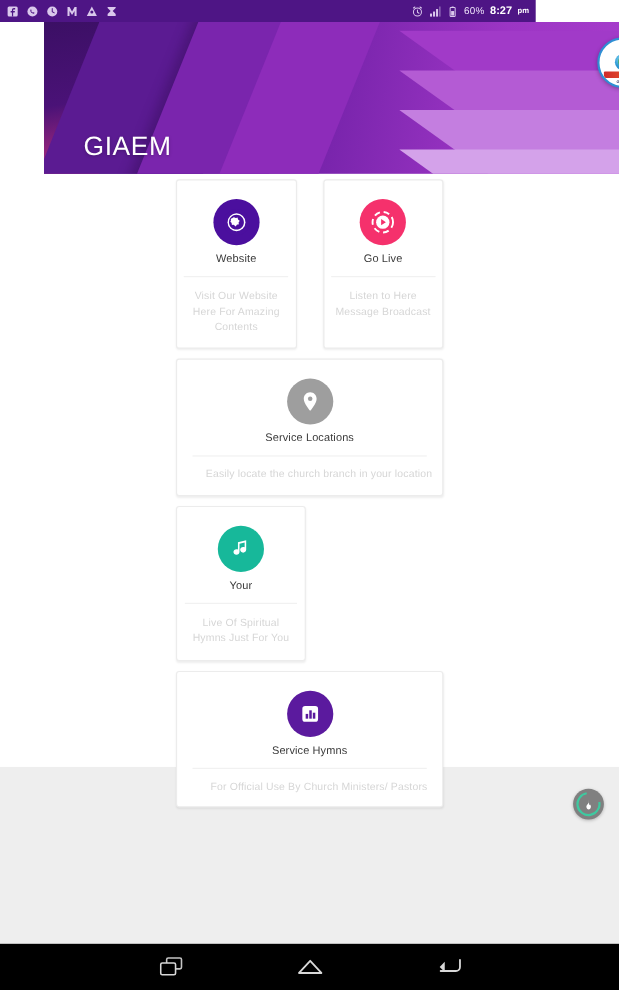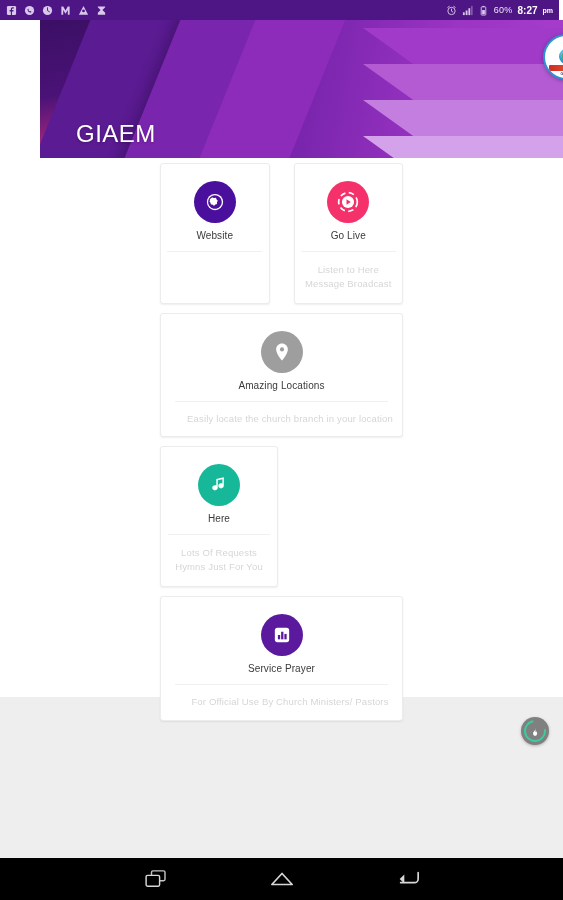--- a/index.html
+++ b/index.html
@@ -6,21 +6,21 @@
   html,body { width:563px; height:900px; }
   body {
     font-family:"Liberation Sans", sans-serif;
     background:#ffffff;
     overflow:hidden;
     position:relative;
   }
 
   
   .statusbar{
-    height:20px; width:559px;
+    height:20px; width:487px;
     background:#4e1585;
     display:flex; align-items:center;
     padding:0 6px;
     position:relative; z-index:40;
   }
   .sb-left{ display:flex; align-items:center; gap:7px; }
   .sb-right{ margin-left:auto; display:flex; align-items:center; gap:5px; }
   .sb-ico{
     width:11px; height:11px;
     color:#e6d8f5; fill:#e6d8f5;
@@ -272,20 +272,21 @@
           <div class="icon-circle" style="background:#4b0f9e">
             <svg width="26" height="26" viewBox="0 0 24 24">
                 <circle cx="12" cy="12" r="11" fill="#4b0f9e"></circle>
                 <circle cx="12" cy="12" r="7.5" fill="#ffffff"></circle>
                 <path d="M12 5.2c3.8 0 6.8 3 6.8 6.8s-3 6.8-6.8 6.8-6.8-3-6.8-6.8 3-6.8 6.8-6.8zm-2.6 2.2c-.6.7-1.2 1.1-2 1.3-.5.1-.7.5-.5 1 .2.4.1.9-.2 1.3-.3.4-.2.9.2 1.1.6.3.9.9.8 1.6-.1.5.3.9.8.8.9-.2 1.7.2 2.1 1 .3.5.9.4 1.1-.1.3-.8 1-1.2 1.8-1.2.5 0 .8-.5.6-.9-.3-.7-.1-1.5.5-2 .4-.3.3-.9-.2-1.1-.7-.3-1.2-1-1.2-1.8 0-.5-.5-.8-.9-.5-.7.4-1.5.3-2.1-.2-.3-.4-.9-.3-1.1.2z" fill="#4b0f9e" transform="scale(.92) translate(1,1)"></path>
               </svg>
           </div>
         </div>
         <div class="card-title">Website</div>
         <div class="card-div"></div>
+        <div class="card-desc">Visit Our Website Here For Amazing Contents</div>
       </div>
 
       <div class="card card-half">
         <div class="card-icon-area">
           <div class="icon-circle" style="background:#f5316c">
             <svg width="26" height="26" viewBox="0 0 24 24">
               <circle cx="12" cy="12" r="8.6" fill="none" stroke="#ffffff" stroke-width="1.6" stroke-dasharray="5 3.2"></circle>
               <circle cx="12" cy="12" r="5.6" fill="#ffffff"></circle>
               <path d="M10.6 9.4l4 2.6-4 2.6z" fill="#f5316c"></path>
             </svg>
@@ -300,55 +301,55 @@
     <div class="row">
       <div class="card card-full">
         <div class="card-icon-area">
           <div class="icon-circle" style="background:#9e9e9e">
             <svg width="26" height="26" viewBox="0 0 24 24">
               <path d="M12 4.2c-3 0-5.4 2.4-5.4 5.4 0 4 5.4 10.2 5.4 10.2s5.4-6.2 5.4-10.2c0-3-2.4-5.4-5.4-5.4z" fill="#ffffff"></path>
               <circle cx="12" cy="9.6" r="1.9" fill="#9e9e9e"></circle>
             </svg>
           </div>
         </div>
-        <div class="card-title">Amazing Locations</div>
+        <div class="card-title">Service Locations</div>
         <div class="card-div"></div>
         <div class="card-desc">Easily locate the church branch in your location</div>
       </div>
     </div>
 
     <div class="row">
       <div class="card card-half">
         <div class="card-icon-area">
           <div class="icon-circle" style="background:#17b89a">
             <svg width="24" height="24" viewBox="0 0 24 24">
               <path d="M15.6 4.4v9.1c0 1.5-1.3 2.7-2.9 2.7s-2.9-1.2-2.9-2.7 1.3-2.7 2.9-2.7c.5 0 1 .1 1.4.3V6.6l-4.9 1.1v7.9c0 1.5-1.3 2.7-2.9 2.7S3.4 17.1 3.4 15.6s1.3-2.7 2.9-2.7c.5 0 1 .1 1.4.3V6.2z" fill="#ffffff" transform="translate(2,0) scale(.95)"></path>
             </svg>
           </div>
         </div>
-        <div class="card-title">Here</div>
-        <div class="card-div"></div>
-        <div class="card-desc">Lots Of Requests Hymns Just For You</div>
+        <div class="card-title">Your</div>
+        <div class="card-div"></div>
+        <div class="card-desc">Live Of Spiritual Hymns Just For You</div>
       </div>
 
     </div>
 
     <div class="row">
       <div class="card card-full">
         <div class="card-icon-area">
           <div class="icon-circle" style="background:#5b1a9e">
             <svg width="26" height="26" viewBox="0 0 24 24">
               <rect x="5.4" y="5.4" width="13.2" height="13.2" rx="2.4" fill="#ffffff"></rect>
               <rect x="8.2" y="12" width="2.1" height="4" fill="#5b1a9e"></rect>
               <rect x="11.2" y="9" width="2.1" height="7" fill="#5b1a9e"></rect>
               <rect x="14.2" y="11" width="2.1" height="5" fill="#5b1a9e"></rect>
             </svg>
           </div>
         </div>
-        <div class="card-title">Service Prayer</div>
+        <div class="card-title">Service Hymns</div>
         <div class="card-div"></div>
         <div class="card-desc">For Official Use By Church Ministers/ Pastors</div>
       </div>
     </div>
 
   </div>
 </div>
 
 <div class="footer-grey">
   <div class="fab">

